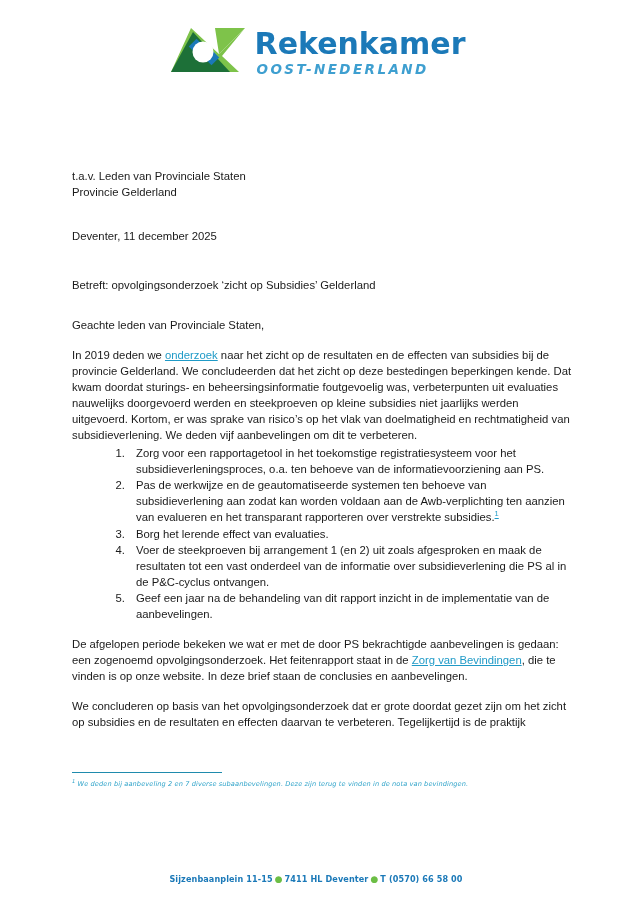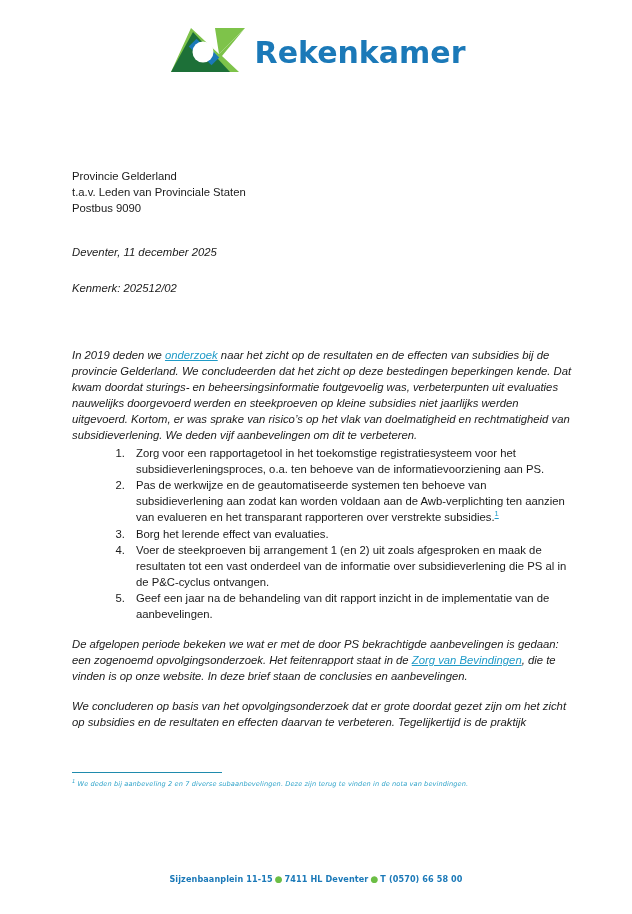--- a/index.html
+++ b/index.html
@@ -80,21 +80,20 @@
   .addr-line { white-space: pre; }
   .gap-date   { height: 28px; }
   .gap-ref    { height: 20px; }
   .gap-subj   { height: 13px; }
   .gap-salut  { height: 24px; }
   .gap-para   { height: 14px; }
 
   .para {
     margin: 0;
     text-align: left;
-    font-style: italic;
   }
 
   a.doclink {
     color: #1f9ac7;
     text-decoration: underline;
   }
 
   ol.reclist {
     margin: 2px 0 0 0;
     padding-left: 40px;
@@ -176,41 +175,42 @@
           <polygon points="48,2 78,2 52,28" fill="#7ec34a"></polygon>
           <polygon points="24,2 52,28 78,2 55,30 72,46 4,46" fill="#7ec34a"></polygon>
           <polygon points="26,6 4,46 63,46" fill="#1d7038"></polygon>
           <rect x="24" y="15" width="11" height="11" transform="rotate(45 29.5 20.5)" fill="#1b79b8"></rect>
           <rect x="39" y="26" width="11" height="11" transform="rotate(45 44.5 31.5)" fill="#1b79b8"></rect>
           <circle cx="36" cy="26" r="10.5" fill="#ffffff"></circle>
         </svg>
       </div>
       <div class="logo-word">
         <div class="logo-word-main">Rekenkamer</div>
+        <div class="logo-word-sub">OOST-NEDERLAND</div>
       </div>
     </div>
   </div>
 
   <div class="content">
 
     <div>
+      <div class="addr-line">t.a.v. Leden van Provinciale Staten</div>
       <div class="addr-line">Provincie Gelderland</div>
-      <div class="addr-line">t.a.v. Leden van Provinciale Staten</div>
-      <div class="addr-line">Postbus 9090</div>
     </div>
 
     <div class="gap-date"></div>
     <div class="para">Deventer, 11 december 2025</div>
 
     <div class="gap-ref"></div>
-    <div class="para">Kenmerk: 202512/02</div>
 
     <div class="gap-subj"></div>
+    <div class="para">Betreft: opvolgingsonderzoek ‘zicht op Subsidies’ Gelderland</div>
 
     <div class="gap-salut"></div>
+    <div class="para">Geachte leden van Provinciale Staten,</div>
 
     <div class="gap-para"></div>
     <p class="para"><span>In 2019 deden we </span><a class="doclink" href="#">onderzoek</a><span> naar het zicht op de resultaten en de effecten van subsidies bij de provincie Gelderland. We concludeerden dat het zicht op deze bestedingen beperkingen kende. Dat kwam doordat sturings- en beheersingsinformatie foutgevoelig was, verbeterpunten uit evaluaties nauwelijks doorgevoerd werden en steekproeven op kleine subsidies niet jaarlijks werden uitgevoerd. Kortom, er was sprake van risico’s op het vlak van doelmatigheid en rechtmatigheid van subsidieverlening. We deden vijf aanbevelingen om dit te verbeteren.</span></p>
 
     <ol class="reclist">
       <li><span>Zorg voor een rapportagetool in het toekomstige registratiesysteem voor het subsidieverleningsproces, o.a. ten behoeve van de informatievoorziening aan PS.</span></li>
       <li><span>Pas de werkwijze en de geautomatiseerde systemen ten behoeve van subsidieverlening aan zodat kan worden voldaan aan de Awb-verplichting ten aanzien van evalueren en het transparant rapporteren over verstrekte subsidies.</span><sup class="fn">1</sup></li>
       <li><span>Borg het lerende effect van evaluaties.</span></li>
       <li><span>Voer de steekproeven bij arrangement 1 (en 2) uit zoals afgesproken en maak de resultaten tot een vast onderdeel van de informatie over subsidieverlening die PS al in de P&amp;C-cyclus ontvangen.</span></li>
       <li><span>Geef een jaar na de behandeling van dit rapport inzicht in de implementatie van de aanbevelingen.</span></li>

